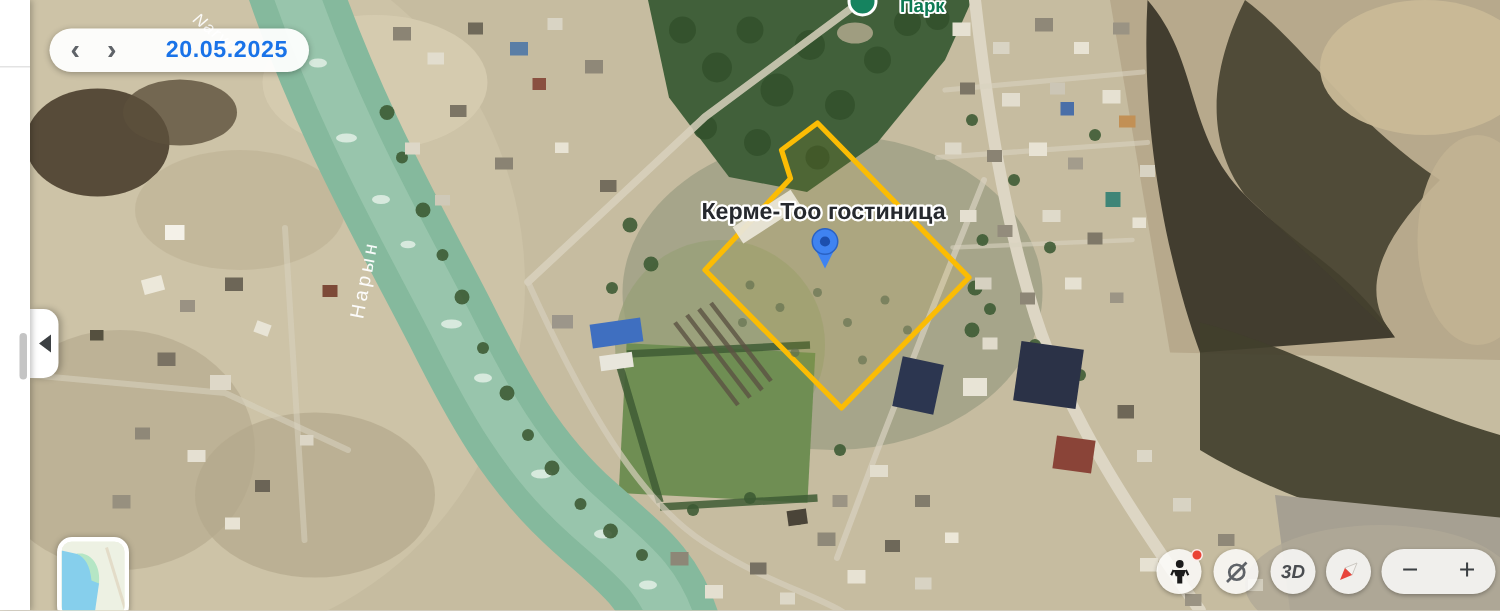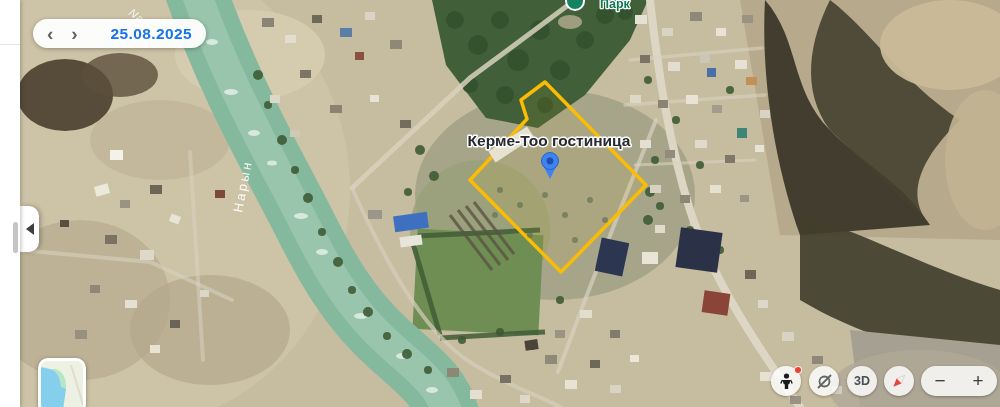--- a/index.html
+++ b/index.html
@@ -18,21 +18,21 @@
   .date-pill{position:absolute;left:33px;top:19px;width:173px;height:29px;background:rgba(255,255,255,.94);border-radius:15px;box-shadow:0 1px 4px rgba(0,0,0,.3);display:flex;align-items:center;z-index:6;padding:0 12px;}
   .date-chev{border:none;background:none;color:#5f6368;font-size:19px;line-height:1;padding:0 2px;cursor:pointer;font-weight:bold;}
   .date-chev.next{margin-left:14px;}
   .date-text{flex:1;text-align:right;color:#1a73e8;font-weight:bold;font-size:15.5px;letter-spacing:.4px;padding-right:2px;}
 
   
   .minimap{position:absolute;left:38px;top:358px;width:48px;height:56px;border-radius:10px;border:3px solid #fff;box-shadow:0 1px 4px rgba(0,0,0,.35);overflow:hidden;z-index:6;background:#edf1e3;cursor:pointer;}
 
   
   .ctl{position:absolute;top:366px;width:30px;height:30px;border-radius:50%;background:rgba(255,255,255,.82);box-shadow:0 1px 3px rgba(0,0,0,.3);display:flex;align-items:center;justify-content:center;z-index:6;cursor:pointer;}
-  .ctl-3d{font-size:12.5px;font-weight:bold;color:#4a4d51;}
+  .ctl-3d{font-size:12.5px;font-weight:bold;color:#4a4d51;font-style:italic;}
   .pegman-dot{position:absolute;top:0;right:-1px;width:8px;height:8px;border-radius:50%;background:#ea4335;border:1.5px solid rgba(255,255,255,.9);}
   .zoom-pill{position:absolute;left:921px;top:366px;width:76px;height:30px;border-radius:15px;background:rgba(255,255,255,.82);box-shadow:0 1px 3px rgba(0,0,0,.3);display:flex;z-index:6;}
   .zoom-btn{flex:1;border:none;background:none;font-size:19px;color:#3c4043;cursor:pointer;line-height:28px;padding:0;}
 </style>
 </head>
 <body>
 
 <div id="stage">
 
   <svg id="mapsvg" width="1000" height="407" viewBox="0 0 1000 407">
@@ -278,21 +278,21 @@
     <div class="side-divider"></div>
     <div class="side-scrollthumb"></div>
   </div>
   <div class="collapse-tab">
     <div class="collapse-arrow"></div>
   </div>
 
   <div class="date-pill">
     <button class="date-chev">‹</button>
     <button class="date-chev next">›</button>
-    <span class="date-text">25.08.2025</span>
+    <span class="date-text">20.05.2025</span>
   </div>
 
   <div class="minimap">
     <svg width="48" height="56" viewBox="0 0 48 56">
       <rect width="48" height="56" fill="#edf1e3"></rect>
       <path d="M0,6 L18,10 L25,28 L21,56 L0,56 Z" fill="#86cfec"></path>
       <path d="M14,8 C22,10 26,18 25,28 L20,26 C19,16 16,11 10,8 Z" fill="#b5e6c5"></path>
       <line x1="30" y1="4" x2="44" y2="50" stroke="#e3dcc8" stroke-width="2"></line>
     </svg>
   </div>

